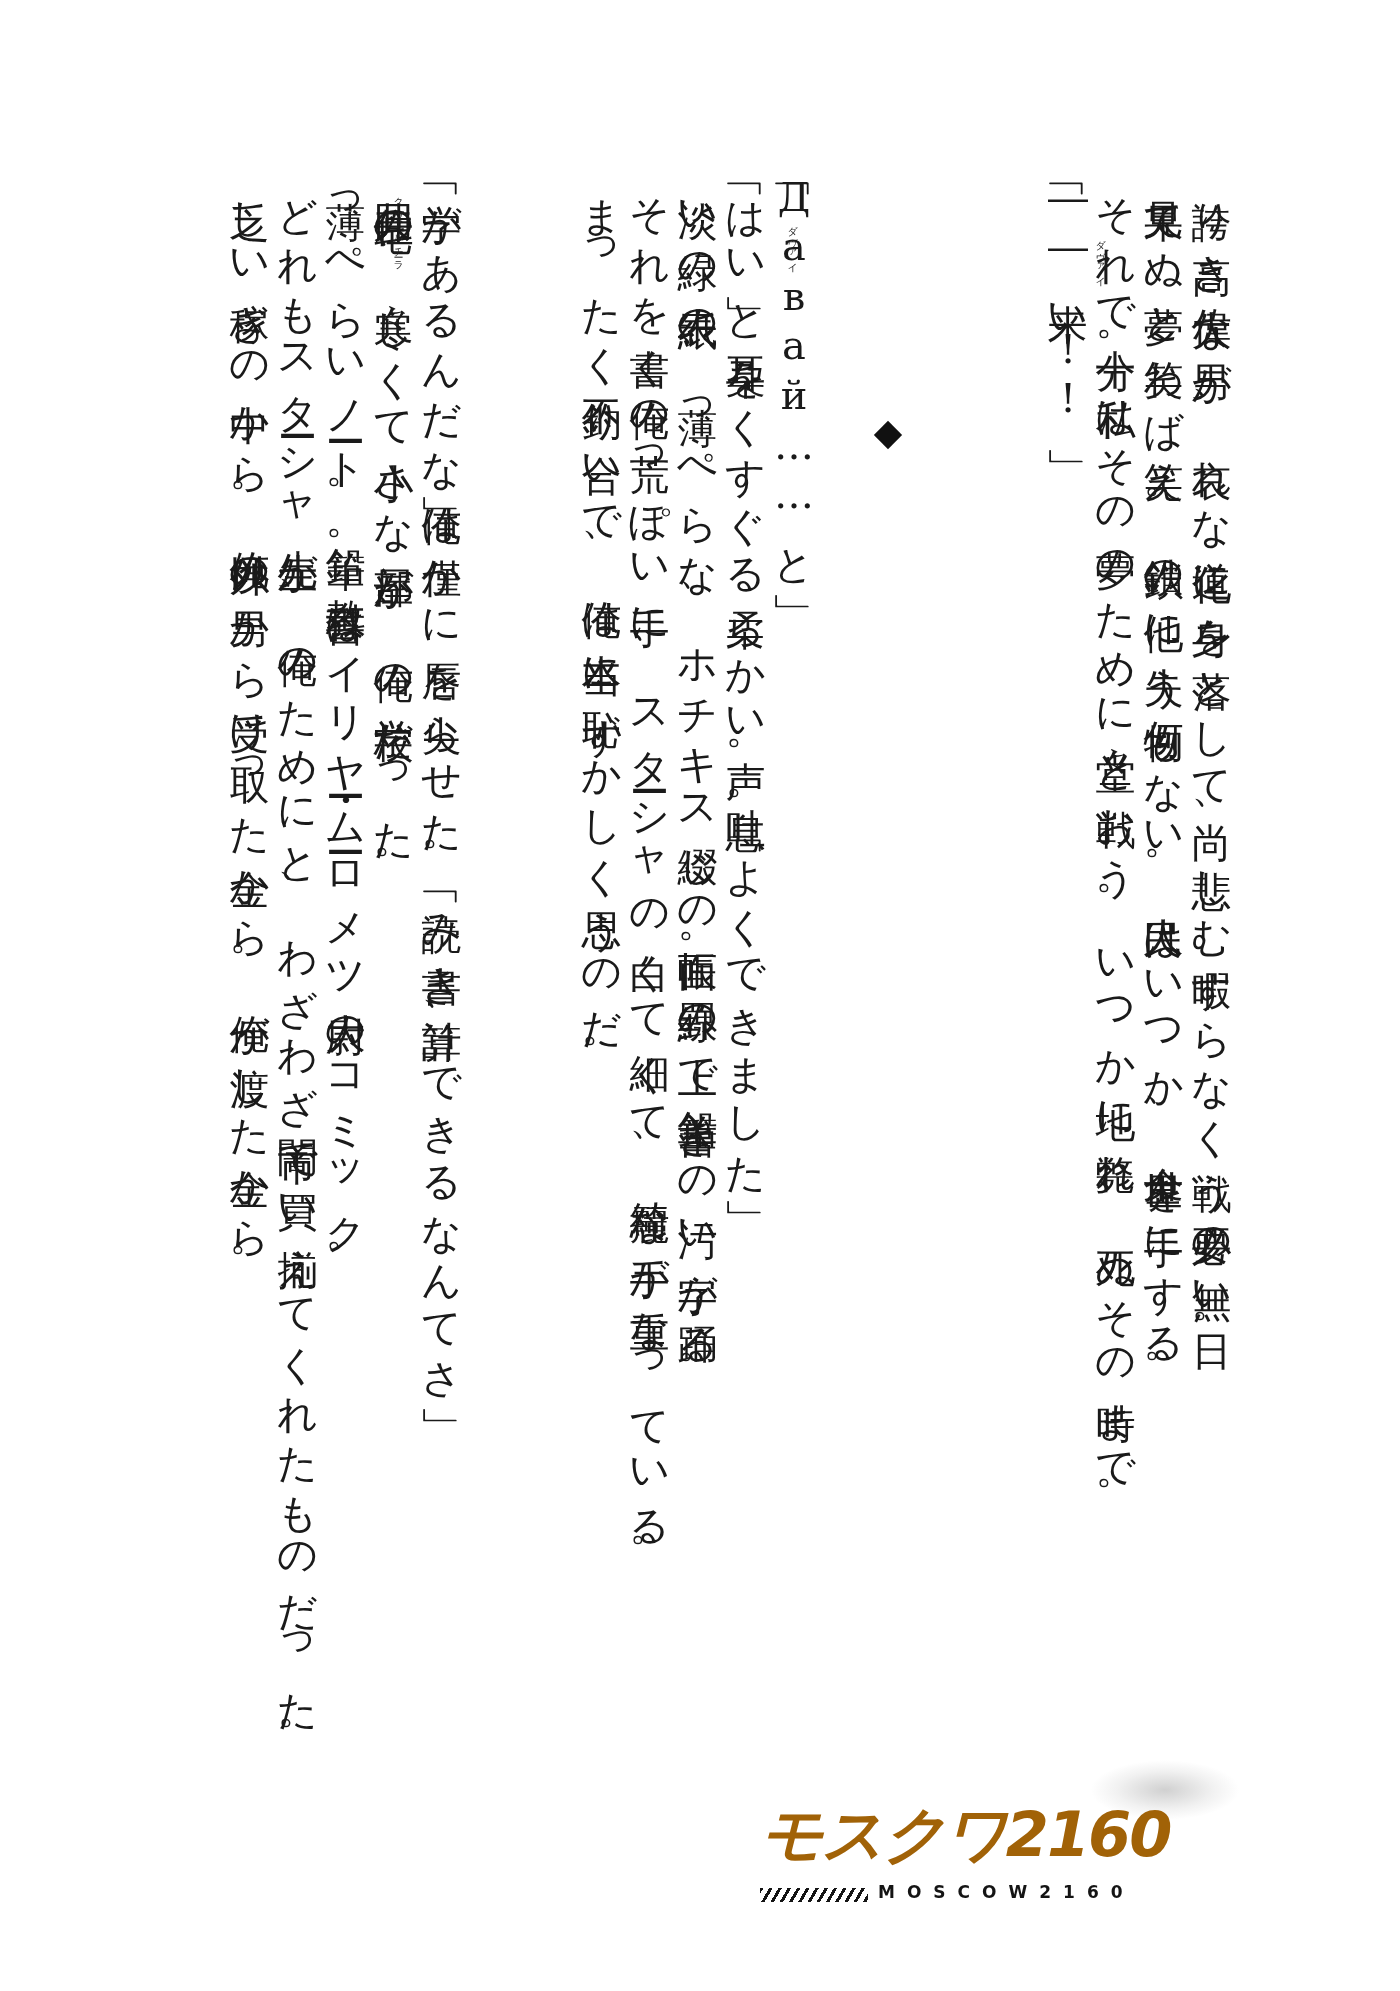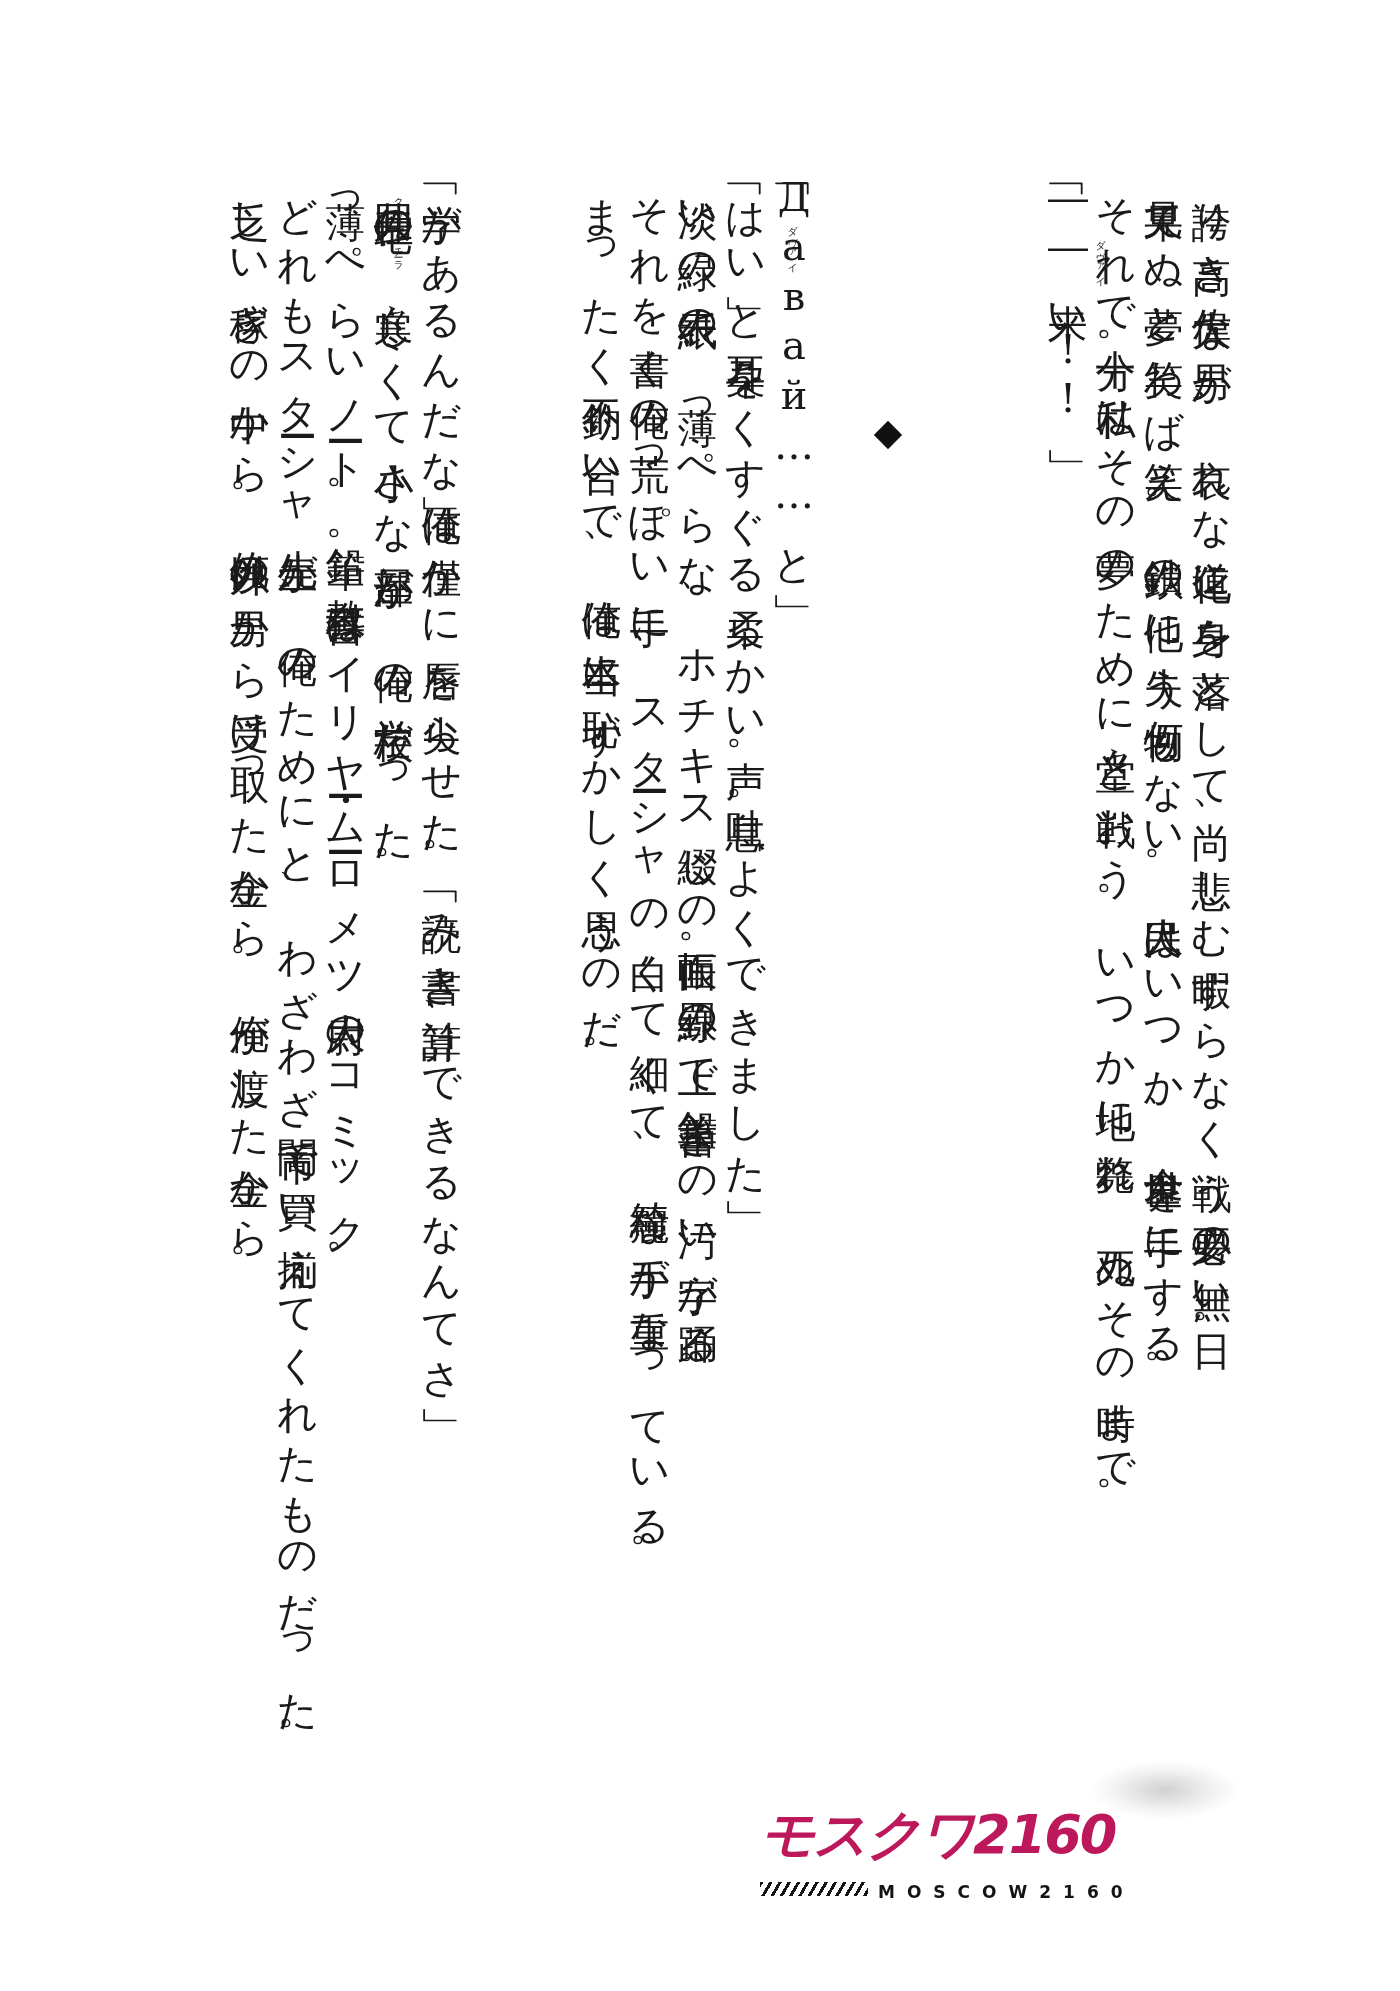--- a/index.html
+++ b/index.html
@@ -8,25 +8,25 @@
   .page { position:absolute; left:0; top:0; width:1400px; height:1991px; }
   .col { position:absolute; writing-mode:vertical-rl; text-orientation:upright;
          font-size:40px; line-height:48px; letter-spacing:3.6px; white-space:nowrap; }
   .ruby-note { position:absolute; writing-mode:vertical-rl; text-orientation:upright;
          font-size:10px; line-height:12px; letter-spacing:1px; color:#222; white-space:nowrap;
          font-family:"DejaVu Sans", sans-serif; }
   .diamond { position:absolute; left:878px; top:425px; width:20px; height:20px;
          background:#111; transform:rotate(45deg); }
   .logo { position:absolute; left:760px; top:1790px; width:500px; height:120px; }
   .logo-main { position:absolute; left:0; top:0; font-family:"DejaVu Sans", sans-serif;
-         font-weight:bold; font-size:54px; line-height:90px; letter-spacing:-2px; color:#be185d;
+         font-weight:bold; font-size:62px; line-height:90px; letter-spacing:-2px; color:#a16207;
          font-style:italic; }
   .logo-splash { position:absolute; left:330px; top:-30px; width:150px; height:60px;
          background:radial-gradient(ellipse at center, rgba(170,170,170,0.55) 0%, rgba(200,200,200,0.25) 45%, rgba(255,255,255,0) 70%); }
-  .logo-sub { position:absolute; left:0; top:92px; height:20px; display:flex; align-items:flex-start; }
+  .logo-sub { position:absolute; left:0; top:92px; height:20px; display:flex; align-items:flex-end; }
   .logo-stripes { width:108px; height:14px; margin-right:10px;
          background:repeating-linear-gradient(120deg, #141414 0 3px, transparent 3px 8px); }
   .logo-sub-text { font-family:"DejaVu Sans", sans-serif; font-weight:bold; font-size:17px;
          letter-spacing:12px; color:#141414; }
 </style>
 </head>
 <body>
 
 <div class="page">
 

